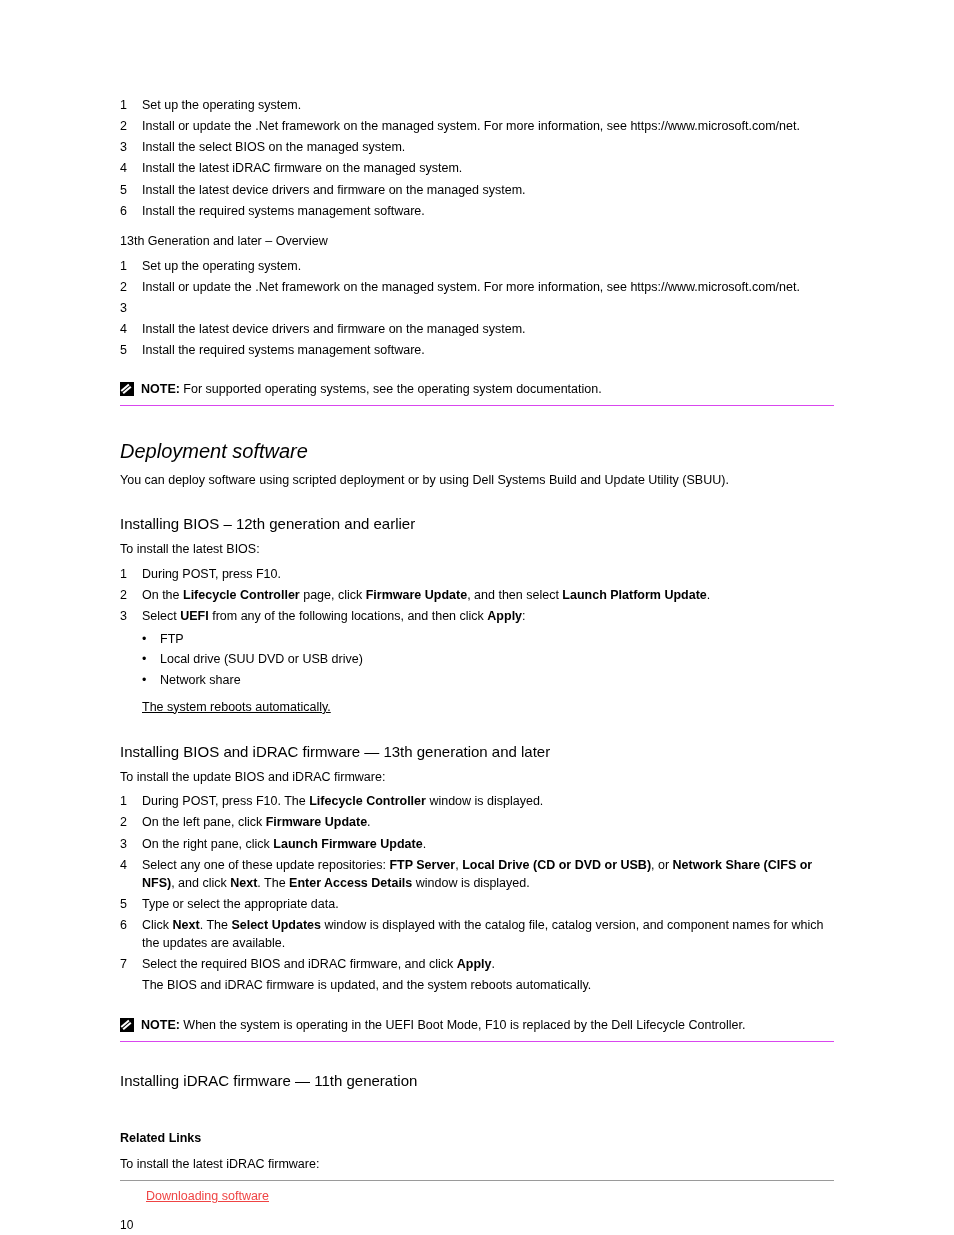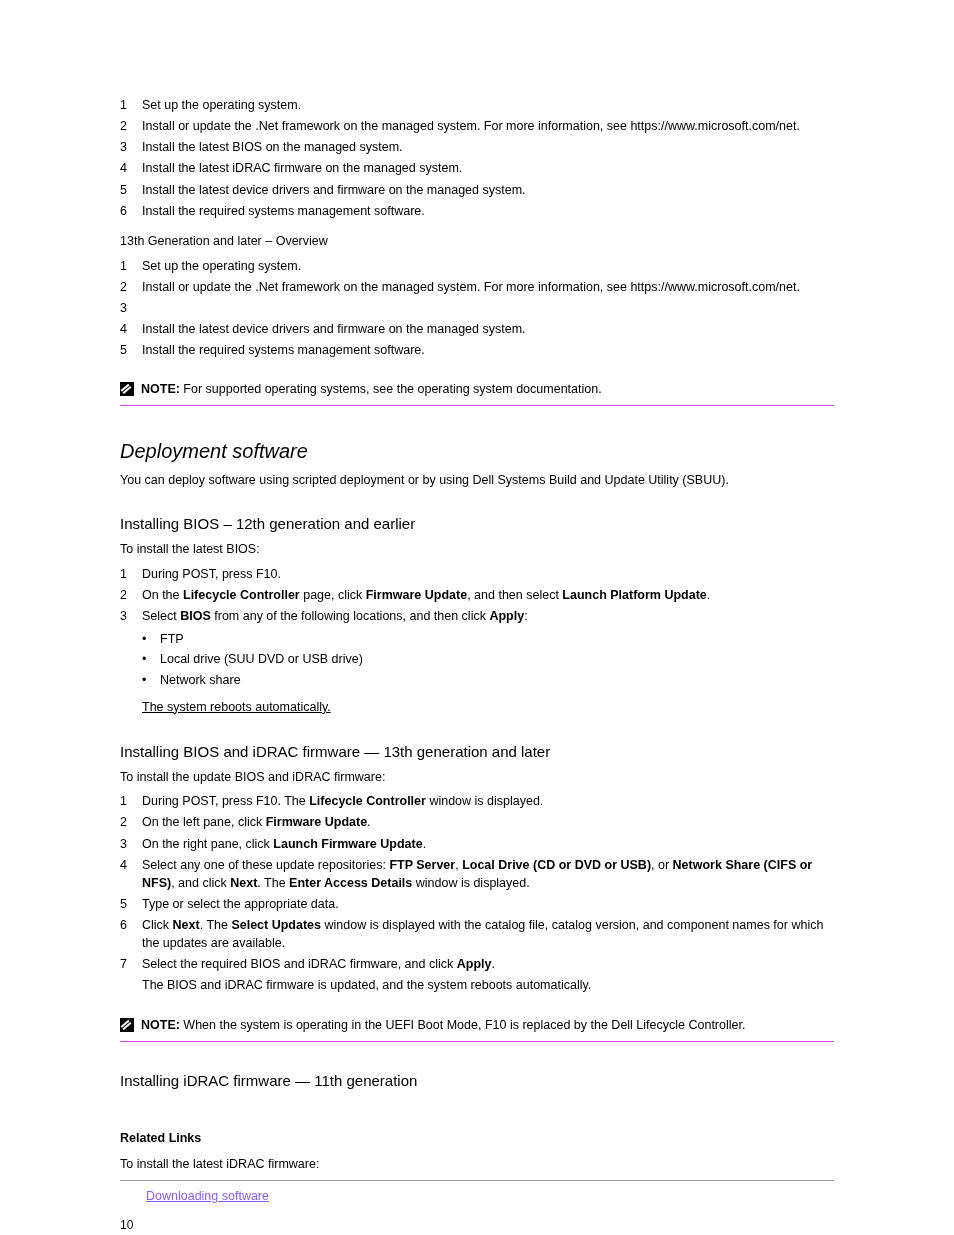--- a/index.html
+++ b/index.html
@@ -28,40 +28,40 @@
   .note-text { font-size: 12.5px; line-height: 1.4; }
   .note-text .lead { font-weight: bold; }
   h2.sec { font-size: 20px; font-weight: normal; margin-top: 34px; margin-bottom: 8px; font-style: italic; }
   p.body { font-size: 12.5px; line-height: 1.5; margin-top: 8px; }
   h3.sub, h3.sub2 { font-size: 15px; font-weight: normal; margin-top: 26px; margin-bottom: 4px; }
   .bullet-list { list-style: none; margin-top: 4px; }
   .bullet-list li { display: flex; font-size: 12.5px; line-height: 1.5; margin-bottom: 2px; }
   .bullet-list .dot { width: 18px; flex-shrink: 0; }
   .ebold { font-weight: bold; }
   .hr-plain { border: none; border-top: 1px solid #9a9a9a; margin-top: 6px; }
-  .link { color: #8b5cf6; text-decoration: underline; }
+  .link { color: #ef4444; text-decoration: underline; }
   .footer { position: absolute; bottom: 34px; left: 120px; font-size: 12px; }
 </style>
 </head>
 <body>
 
 <div class="page">
 
   <ol class="num-list">
     <li>
         <span class="num">1</span>
         <span>Set up the operating system.</span>
       </li>
     <li>
         <span class="num">2</span>
         <span>Install or update the .Net framework on the managed system. For more information, see https://www.microsoft.com/net.</span>
       </li>
     <li>
         <span class="num">3</span>
-        <span>Install the latest BIOS on the managed system.</span>
+        <span>Install the select BIOS on the managed system.</span>
       </li>
     <li>
         <span class="num">4</span>
         <span>Install the latest iDRAC firmware on the managed system.</span>
       </li>
     <li>
         <span class="num">5</span>
         <span>Install the latest device drivers and firmware on the managed system.</span>
       </li>
     <li>
@@ -109,21 +109,21 @@
     <li>
         <span class="num">1</span>
         <span>During POST, press F10.</span>
       </li>
     <li>
         <span class="num">2</span>
         <span>On the <span class="ebold">Lifecycle Controller</span> page, click <span class="ebold">Firmware Update</span>, and then select <span class="ebold">Launch Platform Update</span>.</span>
       </li>
     <li>
         <span class="num">3</span>
-        <span>Select <span class="ebold">BIOS</span> from any of the following locations, and then click <span class="ebold">Apply</span>:</span>
+        <span>Select <span class="ebold">UEFI</span> from any of the following locations, and then click <span class="ebold">Apply</span>:</span>
       </li>
   </ol>
 
   <ul class="bullet-list" style="margin-left:22px;">
     <li>
         <span class="dot">•</span>
         <span>FTP</span>
       </li>
     <li>
         <span class="dot">•</span>

